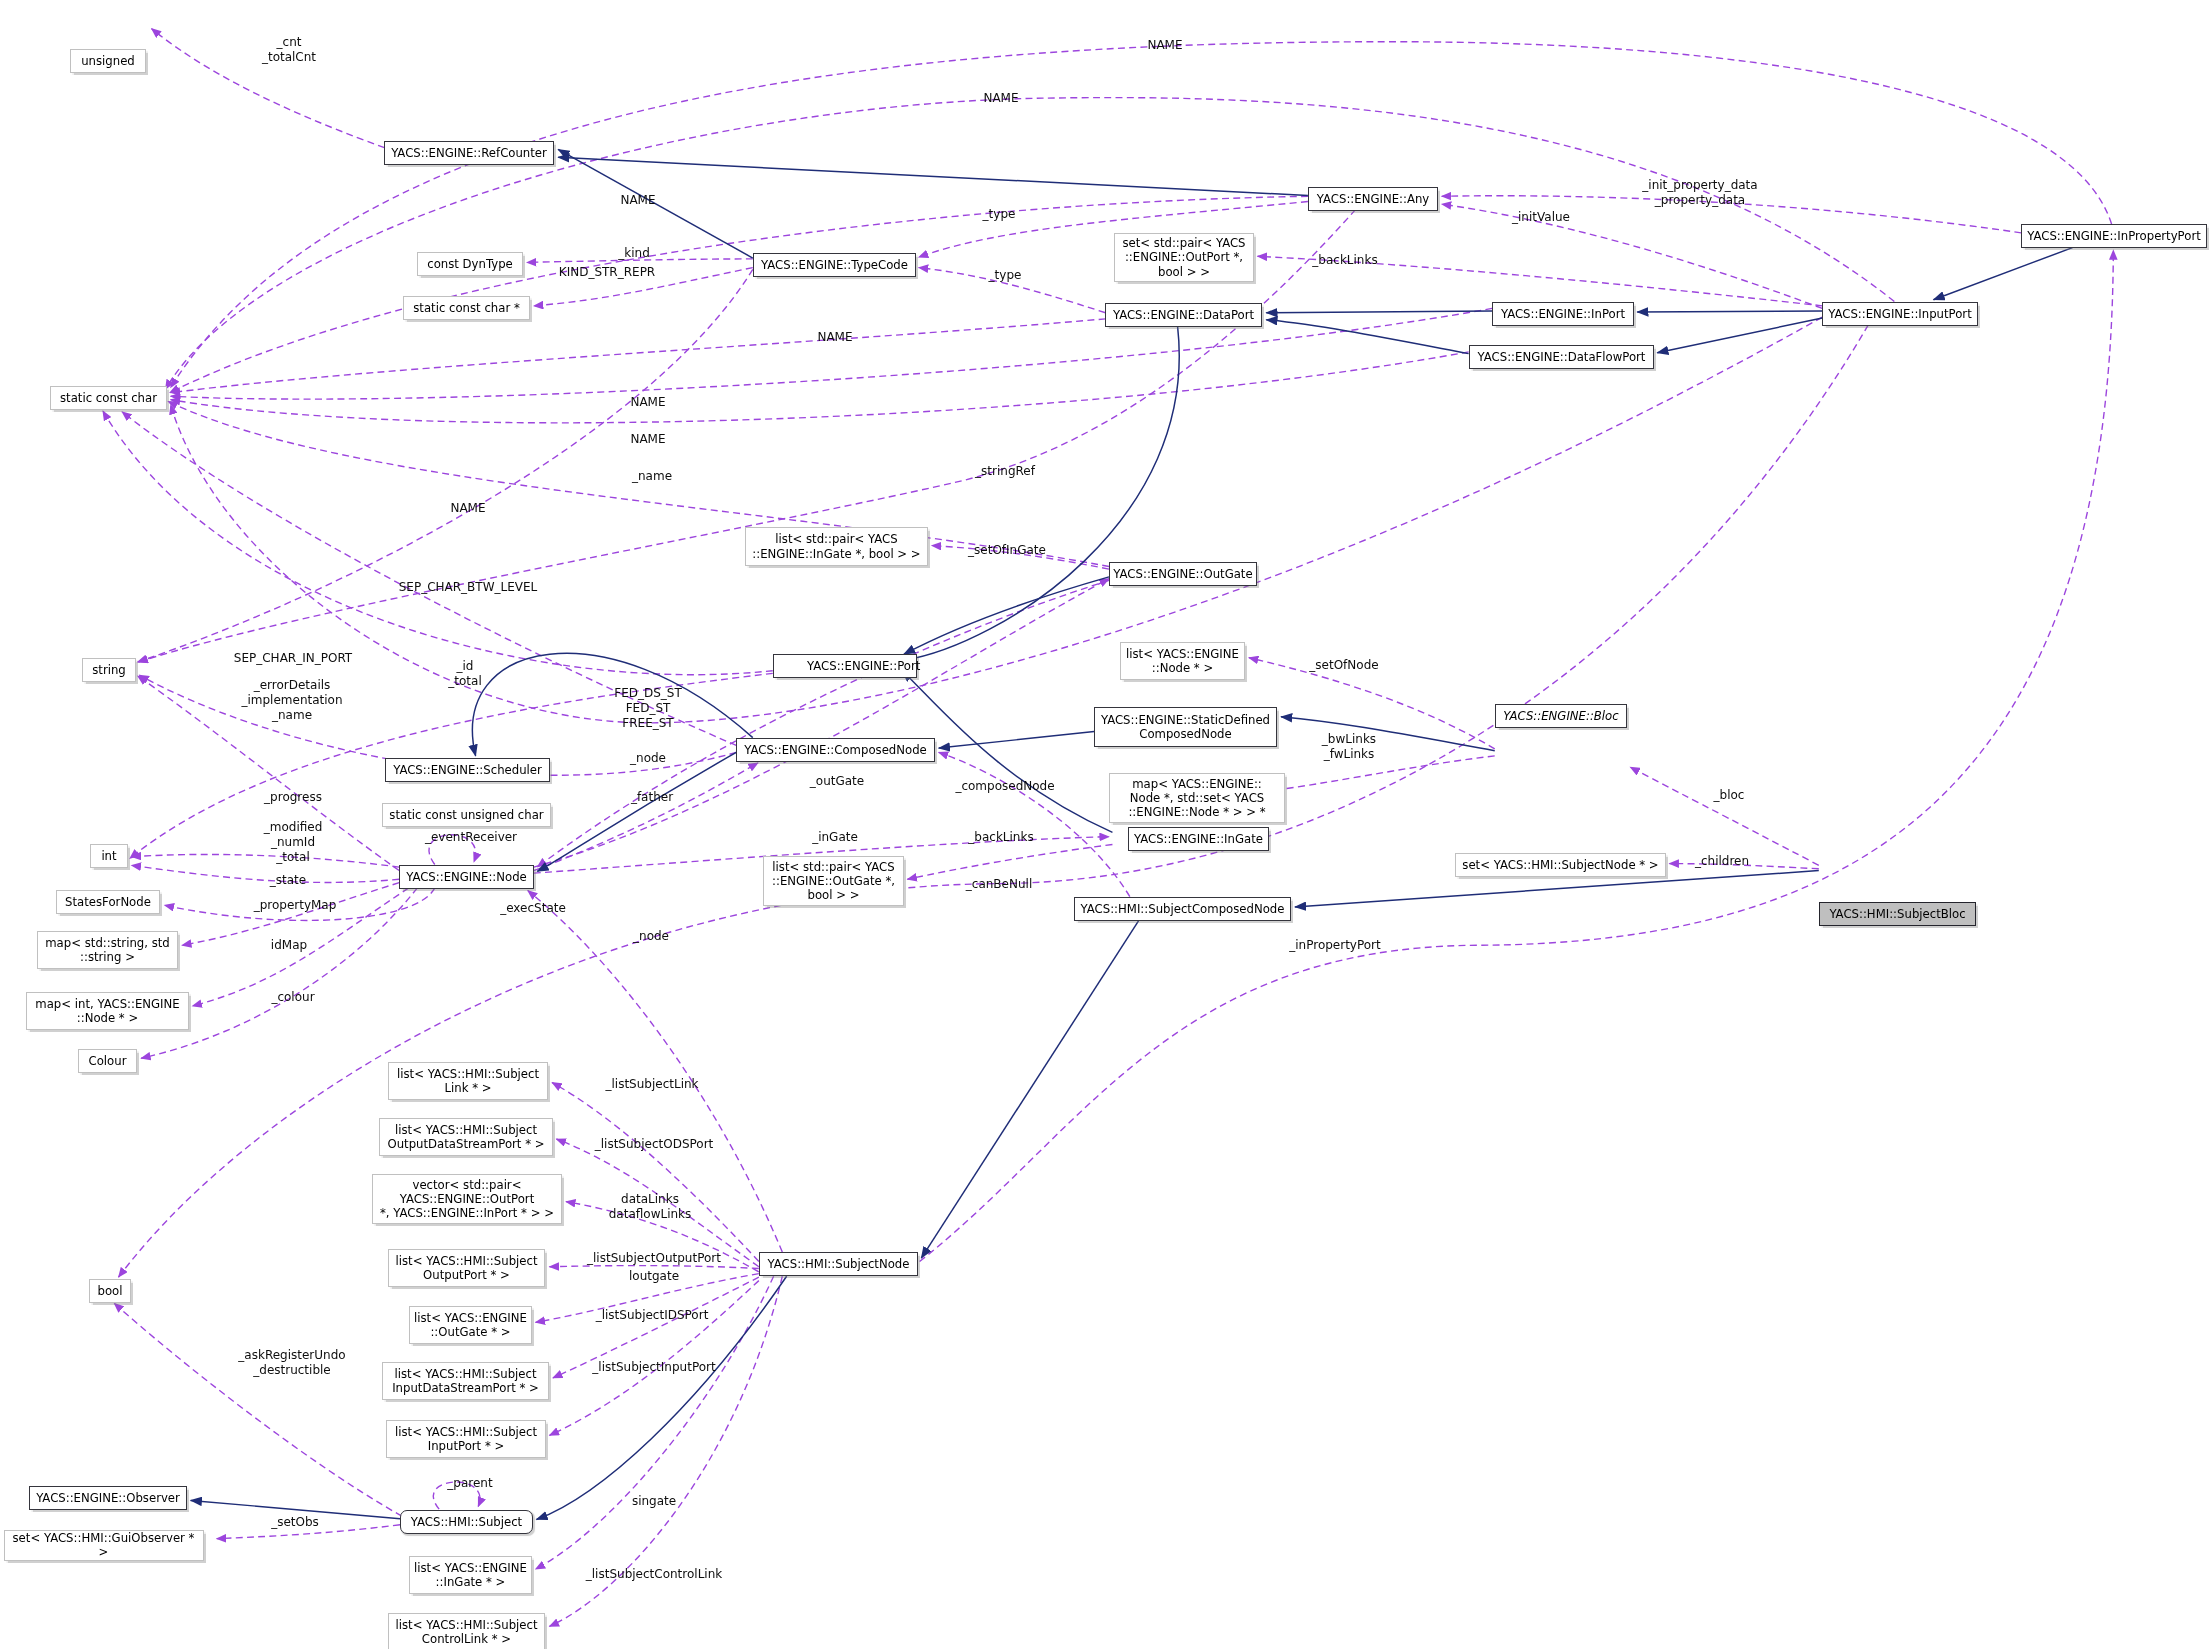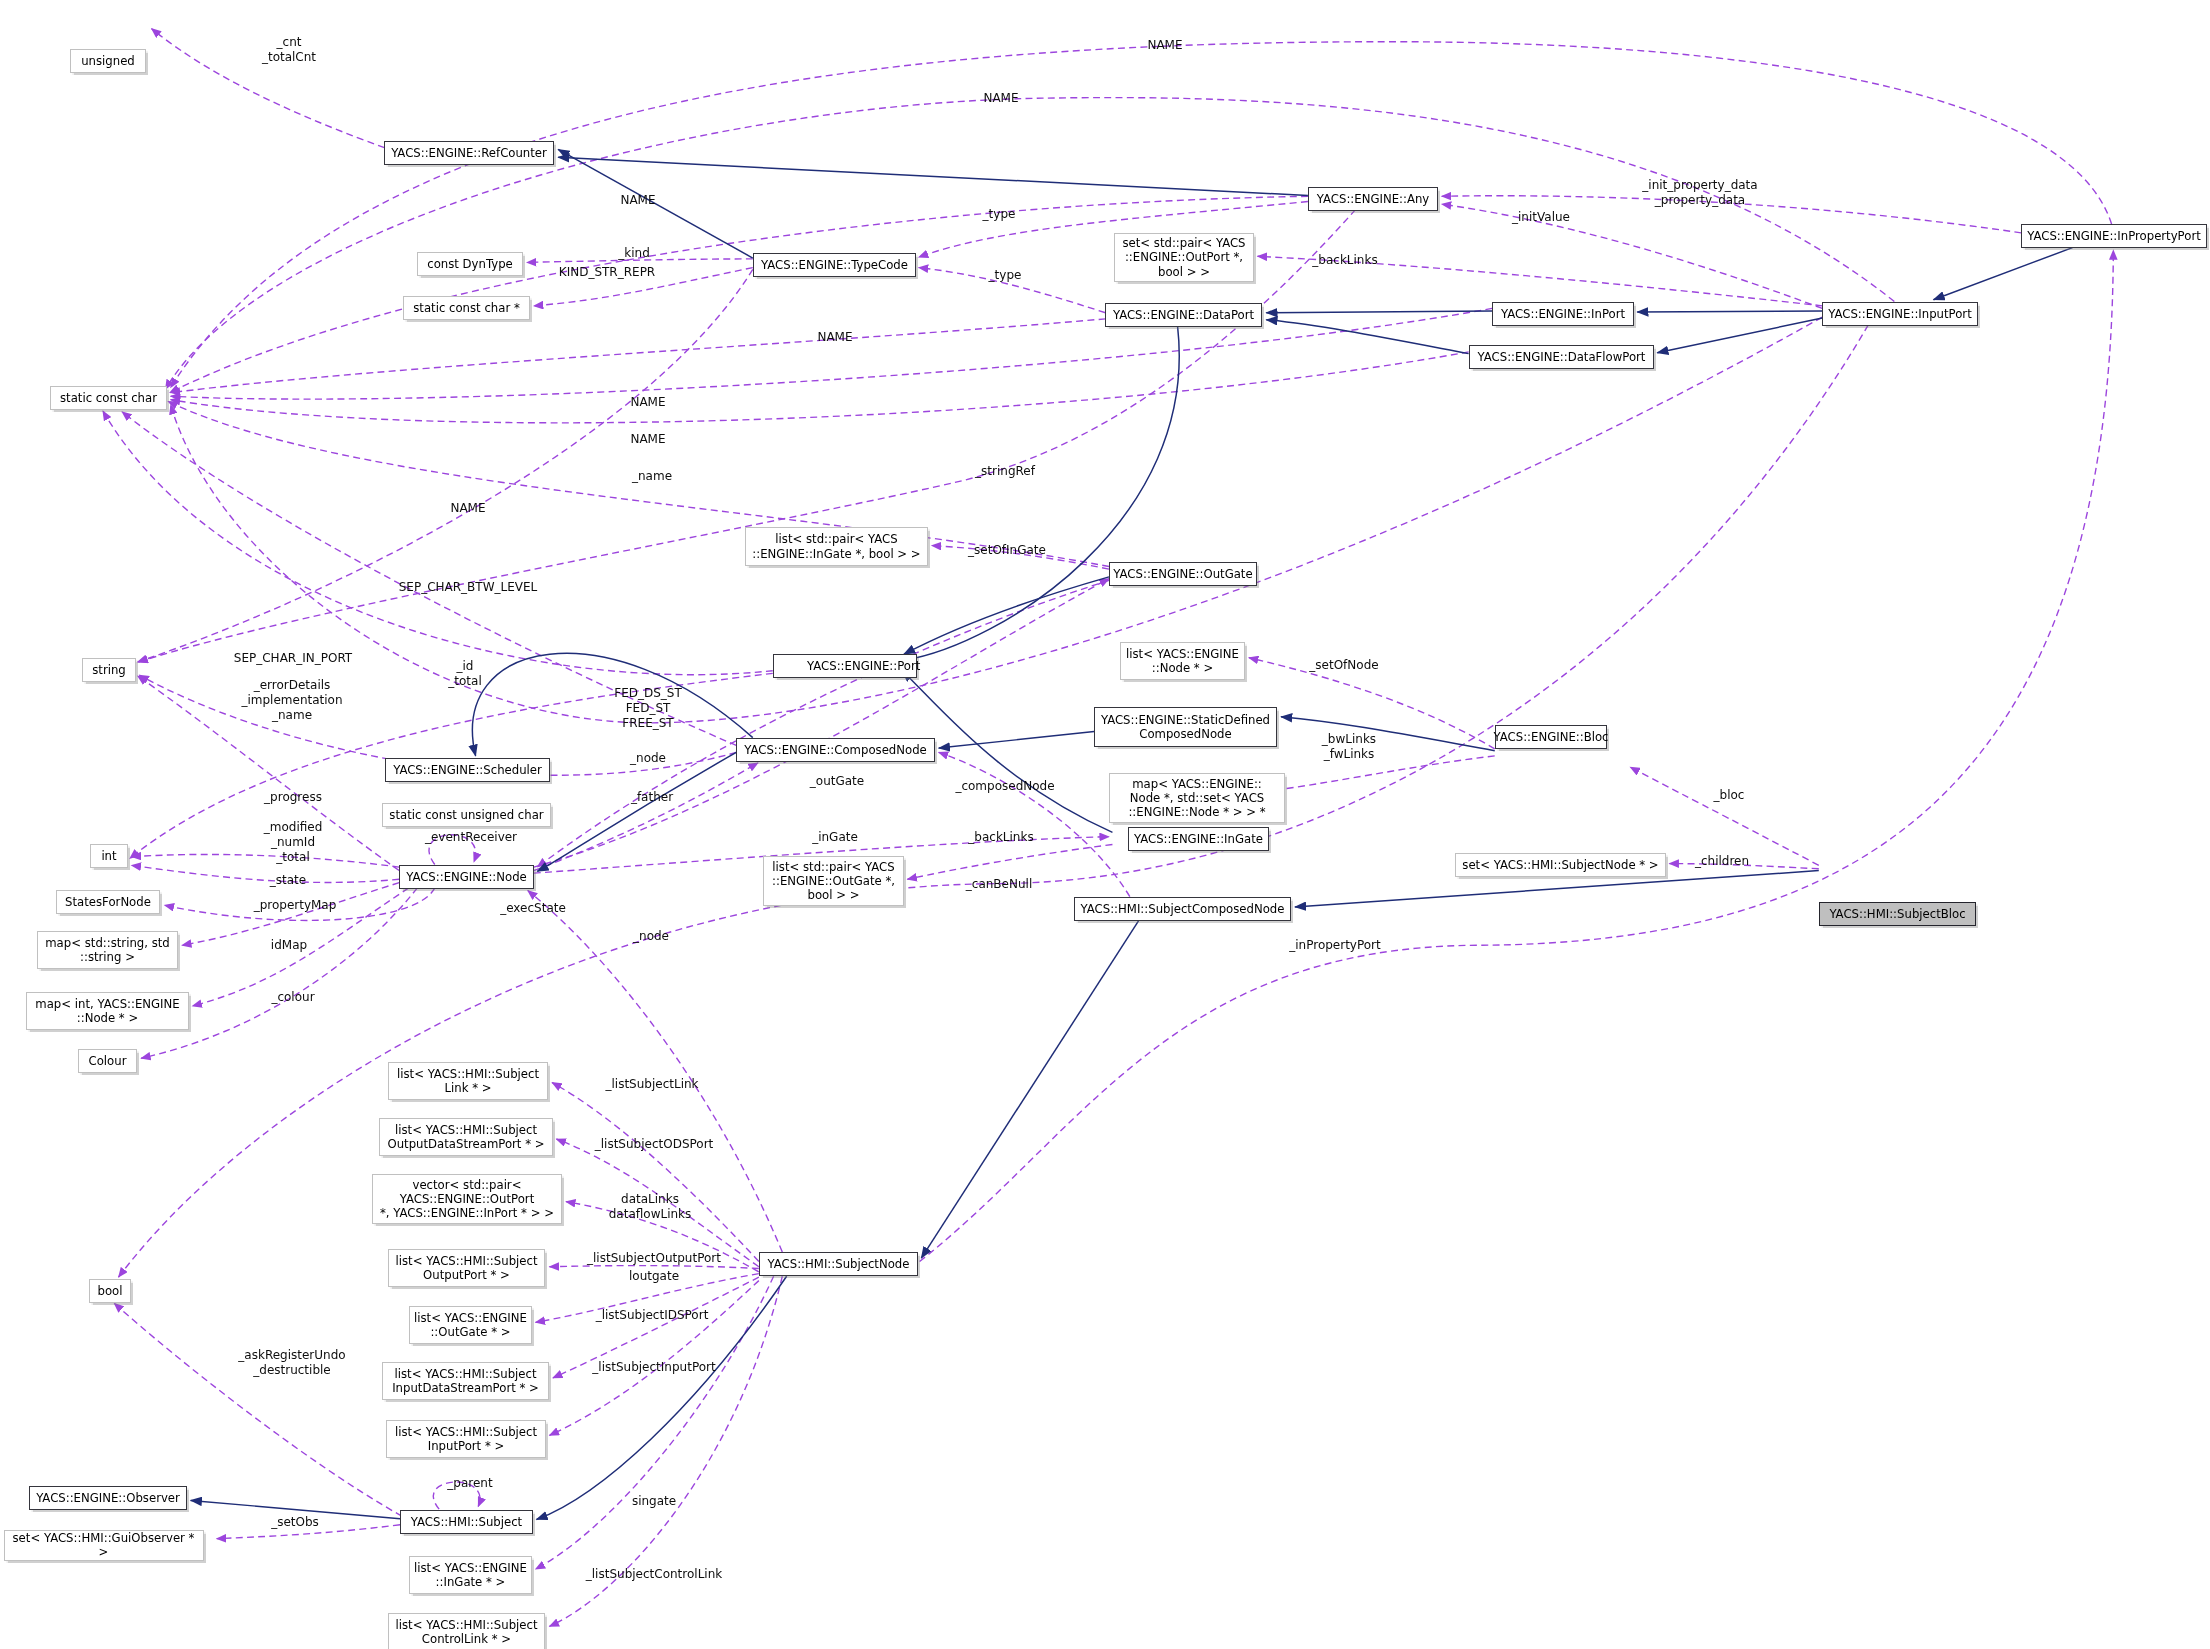--- a/index.html
+++ b/index.html
@@ -196,21 +196,21 @@
     <div class="node " style="left: 82px; top: 658px; width: 54px; min-height: 23.5px;">string</div>
     <div class="node class" style="left: 773px; top: 654px; width: 144px; min-height: 23.5px; padding-left: 40px;">YACS::ENGINE::Port</div>
     <div class="node class" style="left: 1094px; top: 707px; width: 183px; min-height: 40px;">YACS::ENGINE::StaticDefined
 ComposedNode</div>
     <div class="node class" style="left: 736px; top: 738px; width: 199px; min-height: 23.5px;">YACS::ENGINE::ComposedNode</div>
     <div class="node class" style="left: 385px; top: 758px; width: 165px; min-height: 23.5px;">YACS::ENGINE::Scheduler</div>
     <div class="node " style="left: 382px; top: 803px; width: 169px; min-height: 23.5px;">static const unsigned char</div>
     <div class="node " style="left: 1109px; top: 773px; width: 176px; min-height: 50px;">map&lt; YACS::ENGINE::
 Node *, std::set&lt; YACS
 ::ENGINE::Node * &gt; &gt; *</div>
-    <div class="node class" style="left: 1495px; top: 725px; width: 112px; min-height: 23.5px;">YACS::ENGINE::Bloc</div>
+    <div class="node class" style="left: 1495px; top: 704px; width: 132px; min-height: 23.5px; font-style: italic;">YACS::ENGINE::Bloc</div>
     <div class="node class" style="left: 1112px; top: 827px; width: 141px; min-height: 23.5px; margin-left: 16px;">YACS::ENGINE::InGate</div>
     <div class="node " style="left: 90px; top: 844px; width: 38px; min-height: 23.5px;">int</div>
     <div class="node class" style="left: 399px; top: 865px; width: 135px; min-height: 23.5px;">YACS::ENGINE::Node</div>
     <div class="node " style="left: 763px; top: 856px; width: 141px; min-height: 50px;">list&lt; std::pair&lt; YACS
 ::ENGINE::OutGate *,
 bool &gt; &gt;</div>
     <div class="node " style="left: 56px; top: 890px; width: 104px; min-height: 23.5px;">StatesForNode</div>
     <div class="node " style="left: 1455px; top: 853px; width: 211px; min-height: 23.5px;">set&lt; YACS::HMI::SubjectNode * &gt;</div>
     <div class="node class highlight" style="left: 1819px; top: 857px; width: 157px; min-height: 24px; background: rgb(191, 191, 191); margin-top: 45px;">YACS::HMI::SubjectBloc</div>
     <div class="node class" style="left: 1074px; top: 897px; width: 217px; min-height: 24px;">YACS::HMI::SubjectComposedNode</div>
@@ -230,20 +230,20 @@
     <div class="node " style="left: 388px; top: 1249px; width: 157px; min-height: 38px;">list&lt; YACS::HMI::Subject
 OutputPort * &gt;</div>
     <div class="node " style="left: 89px; top: 1279px; width: 42px; min-height: 23.5px;">bool</div>
     <div class="node " style="left: 409px; top: 1306px; width: 123px; min-height: 38px;">list&lt; YACS::ENGINE
 ::OutGate * &gt;</div>
     <div class="node " style="left: 382px; top: 1362px; width: 167px; min-height: 38px;">list&lt; YACS::HMI::Subject
 InputDataStreamPort * &gt;</div>
     <div class="node " style="left: 386px; top: 1420px; width: 160px; min-height: 38px;">list&lt; YACS::HMI::Subject
 InputPort * &gt;</div>
     <div class="node class" style="left: 29px; top: 1486px; width: 158px; min-height: 23.5px;">YACS::ENGINE::Observer</div>
-    <div class="node class" style="left: 400px; top: 1510px; width: 133px; min-height: 24px;">YACS::HMI::Subject</div>
+    <div class="node class" style="left: 400px; top: 1510px; width: 133px; min-height: 24px; border-radius: 7px;">YACS::HMI::Subject</div>
     <div class="node " style="left: 3.5px; top: 1530px; width: 200px; min-height: 23.5px;">set&lt; YACS::HMI::GuiObserver * &gt;</div>
     <div class="node " style="left: 409px; top: 1556px; width: 123px; min-height: 38px;">list&lt; YACS::ENGINE
 ::InGate * &gt;</div>
     <div class="node " style="left: 388px; top: 1613px; width: 157px; min-height: 38px;">list&lt; YACS::HMI::Subject
 ControlLink * &gt;</div>
   </div>
 
 
 </body></html>

